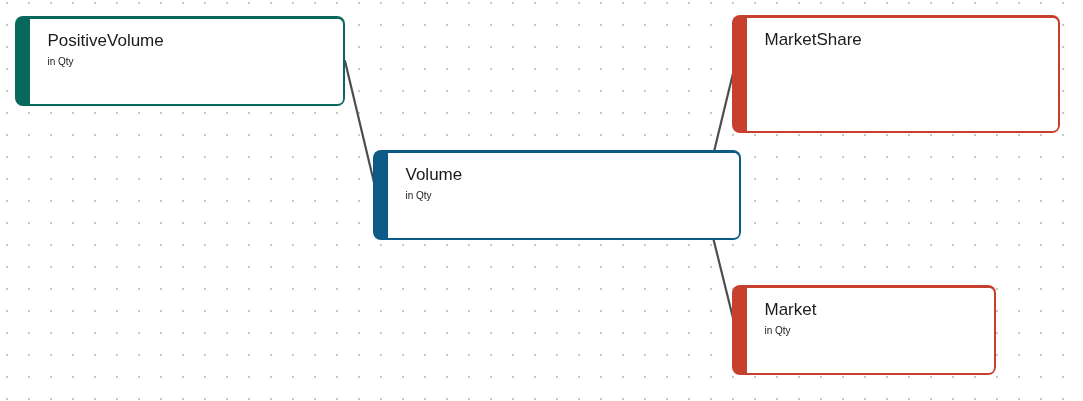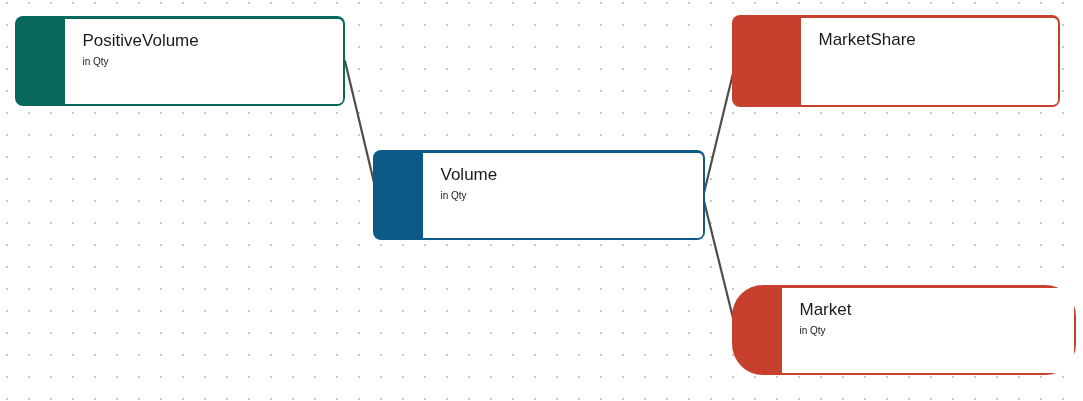--- a/index.html
+++ b/index.html
@@ -42,43 +42,42 @@
     flex: none;
     width: 12px;
   }
 
   .node-body {
     flex: 1 1 auto;
     background: #ffffff;
     border-radius: 0 5px 5px 0;
     padding: 11px 12px 0 18px;
     overflow: hidden;
-    margin-left: 35px;
   }
 
   .node-title {
     font-size: 17px;
     line-height: 22px;
     color: #1b1b1b;
     white-space: nowrap;
   }
 
   .node-subtitle {
     font-size: 10px;
     line-height: 18px;
     margin-top: 1px;
     color: #1b1b1b;
     white-space: nowrap;
   }
 
   
   #node-positive-volume { left: 15px;  top: 16px;  width: 330px; height: 90px; }
-  #node-volume          { left: 373px; top: 150px; width: 332px; height: 90px; }
-  #node-market-share    { left: 732px; top: 15px;  width: 328px; height: 92px; gap: 19px; }
-  #node-market          { left: 732px; top: 285px; width: 344px; height: 90px; border-radius: 31px; }
+  #node-volume          { left: 373px; top: 150px; width: 368px; height: 90px; }
+  #node-market-share    { left: 732px; top: 15px;  width: 328px; height: 118px; }
+  #node-market          { left: 732px; top: 285px; width: 264px; height: 90px; }
 </style>
 </head>
 <body>
 
 <div class="canvas">
 
   <svg class="edges" width="1083" height="401" viewBox="0 0 1083 401">
     <line x1="345" y1="61" x2="377" y2="195" stroke-width="2.2" stroke-linecap="round" stroke="#4d4d4d"></line>
     <line x1="703" y1="197" x2="736" y2="61" stroke-width="2.2" stroke-linecap="round" stroke="#4d4d4d"></line>
     <line x1="703" y1="197" x2="736" y2="330" stroke-width="2.2" stroke-linecap="round" stroke="#4d4d4d"></line>

